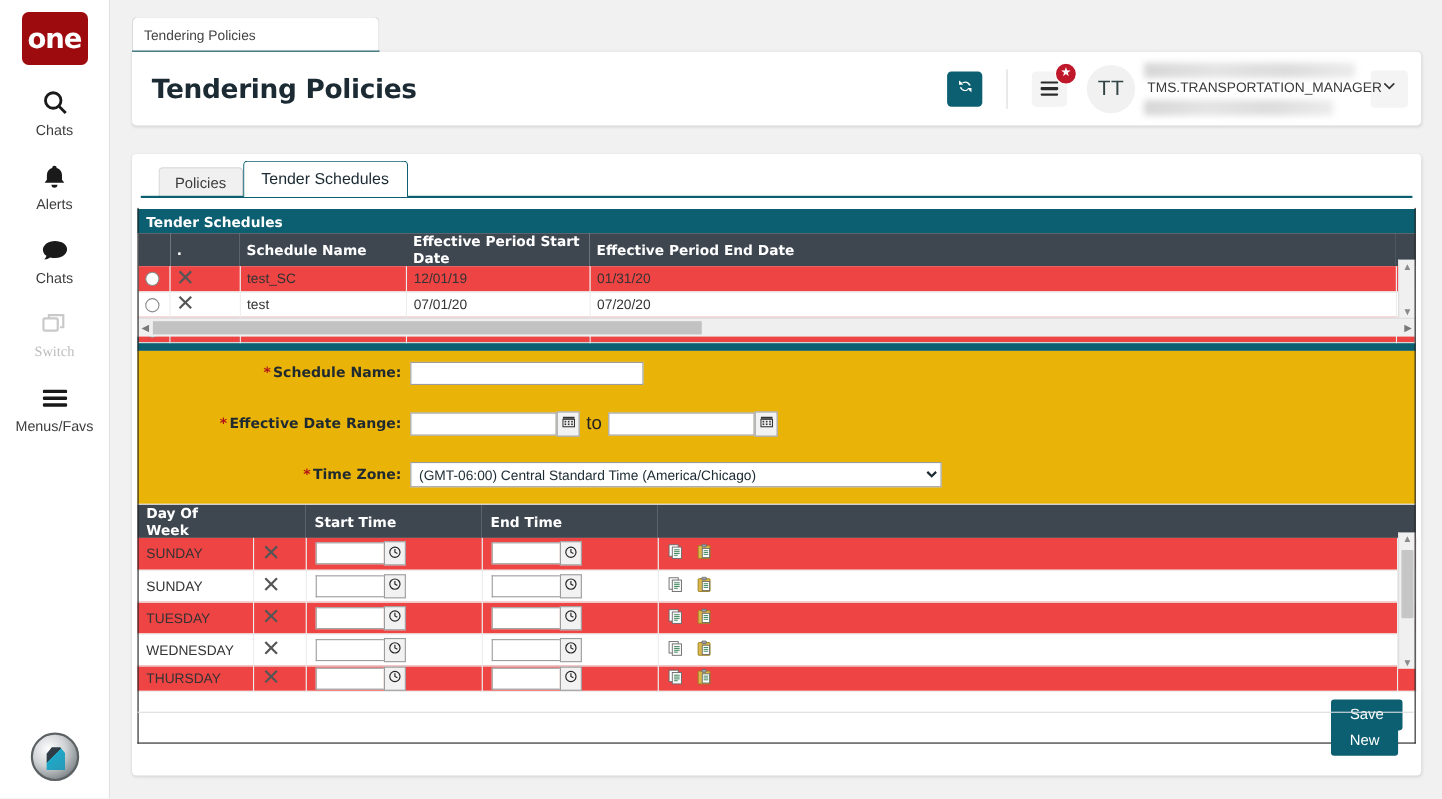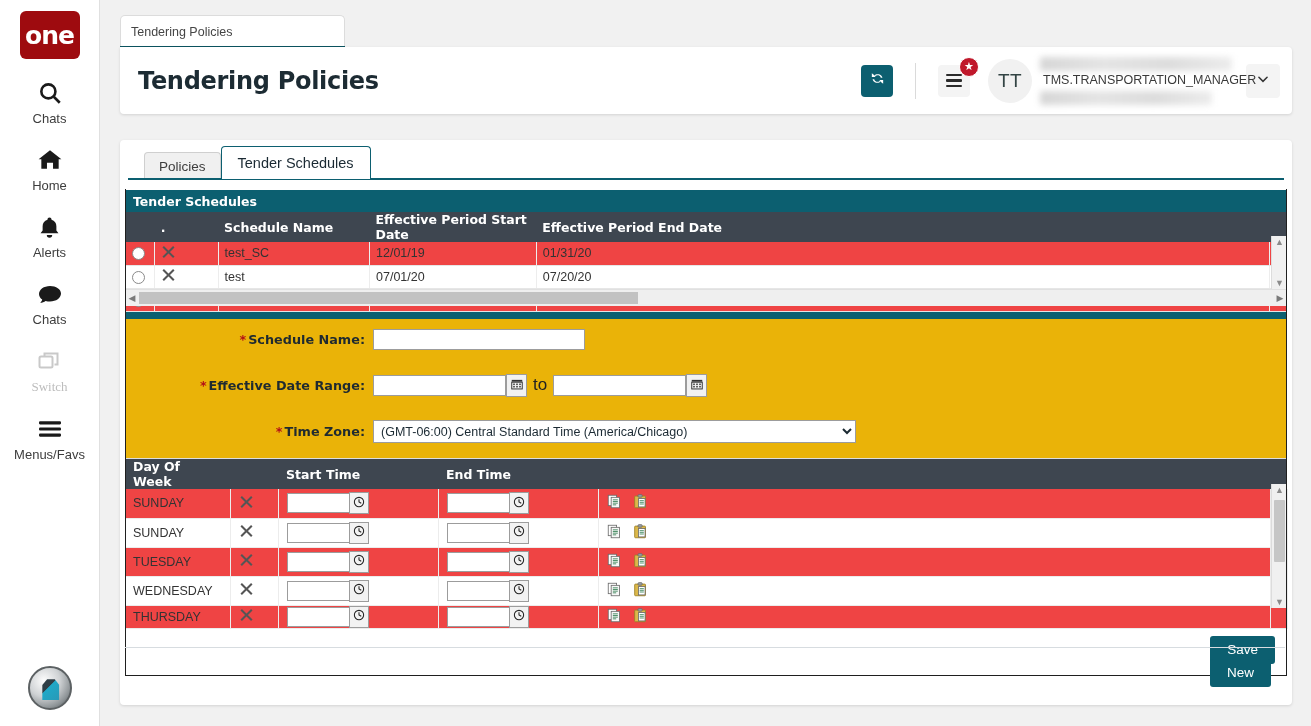--- a/index.html
+++ b/index.html
@@ -254,28 +254,20 @@
     <div class="rail-item">
       <span class="ri-ico">
         <svg width="26" height="26" viewBox="0 0 24 24" fill="none" stroke="currentColor" stroke-width="2.4">
           <circle cx="10.5" cy="10.5" r="6.5"></circle>
             <line x1="15.5" y1="15.5" x2="21" y2="21"></line>
         </svg>
       </span>
       <span class="ri-lbl">Chats</span>
     </div>
 
-    <div class="rail-item">
-      <span class="ri-ico">
-        <svg width="28" height="26" viewBox="0 0 24 24" fill="currentColor">
-          <path d="M12 3 L1.5 11.2 L4 11.2 L4 20 L9.2 20 L9.2 14.5 L14.8 14.5 L14.8 20 L20 20 L20 11.2 L22.5 11.2 Z"></path>
-        </svg>
-      </span>
-      <span class="ri-lbl">Home</span>
-    </div>
 
 
     <div class="rail-item">
       <span class="ri-ico">
         <svg width="25" height="25" viewBox="0 0 24 24" fill="currentColor">
           <path d="M12 2.5 a2 2 0 0 1 2 2 c3 .8 4.6 3.2 4.6 6.4 v4 l2 2.6 H3.4 L5.4 14.9 v-4 c0-3.2 1.6-5.6 4.6-6.4 a2 2 0 0 1 2-2 Z"></path>
           <path d="M9.4 19.2 h5.2 a2.6 2.6 0 0 1 -5.2 0 Z"></path>
         </svg>
       </span>
       <span class="ri-lbl">Alerts</span>

